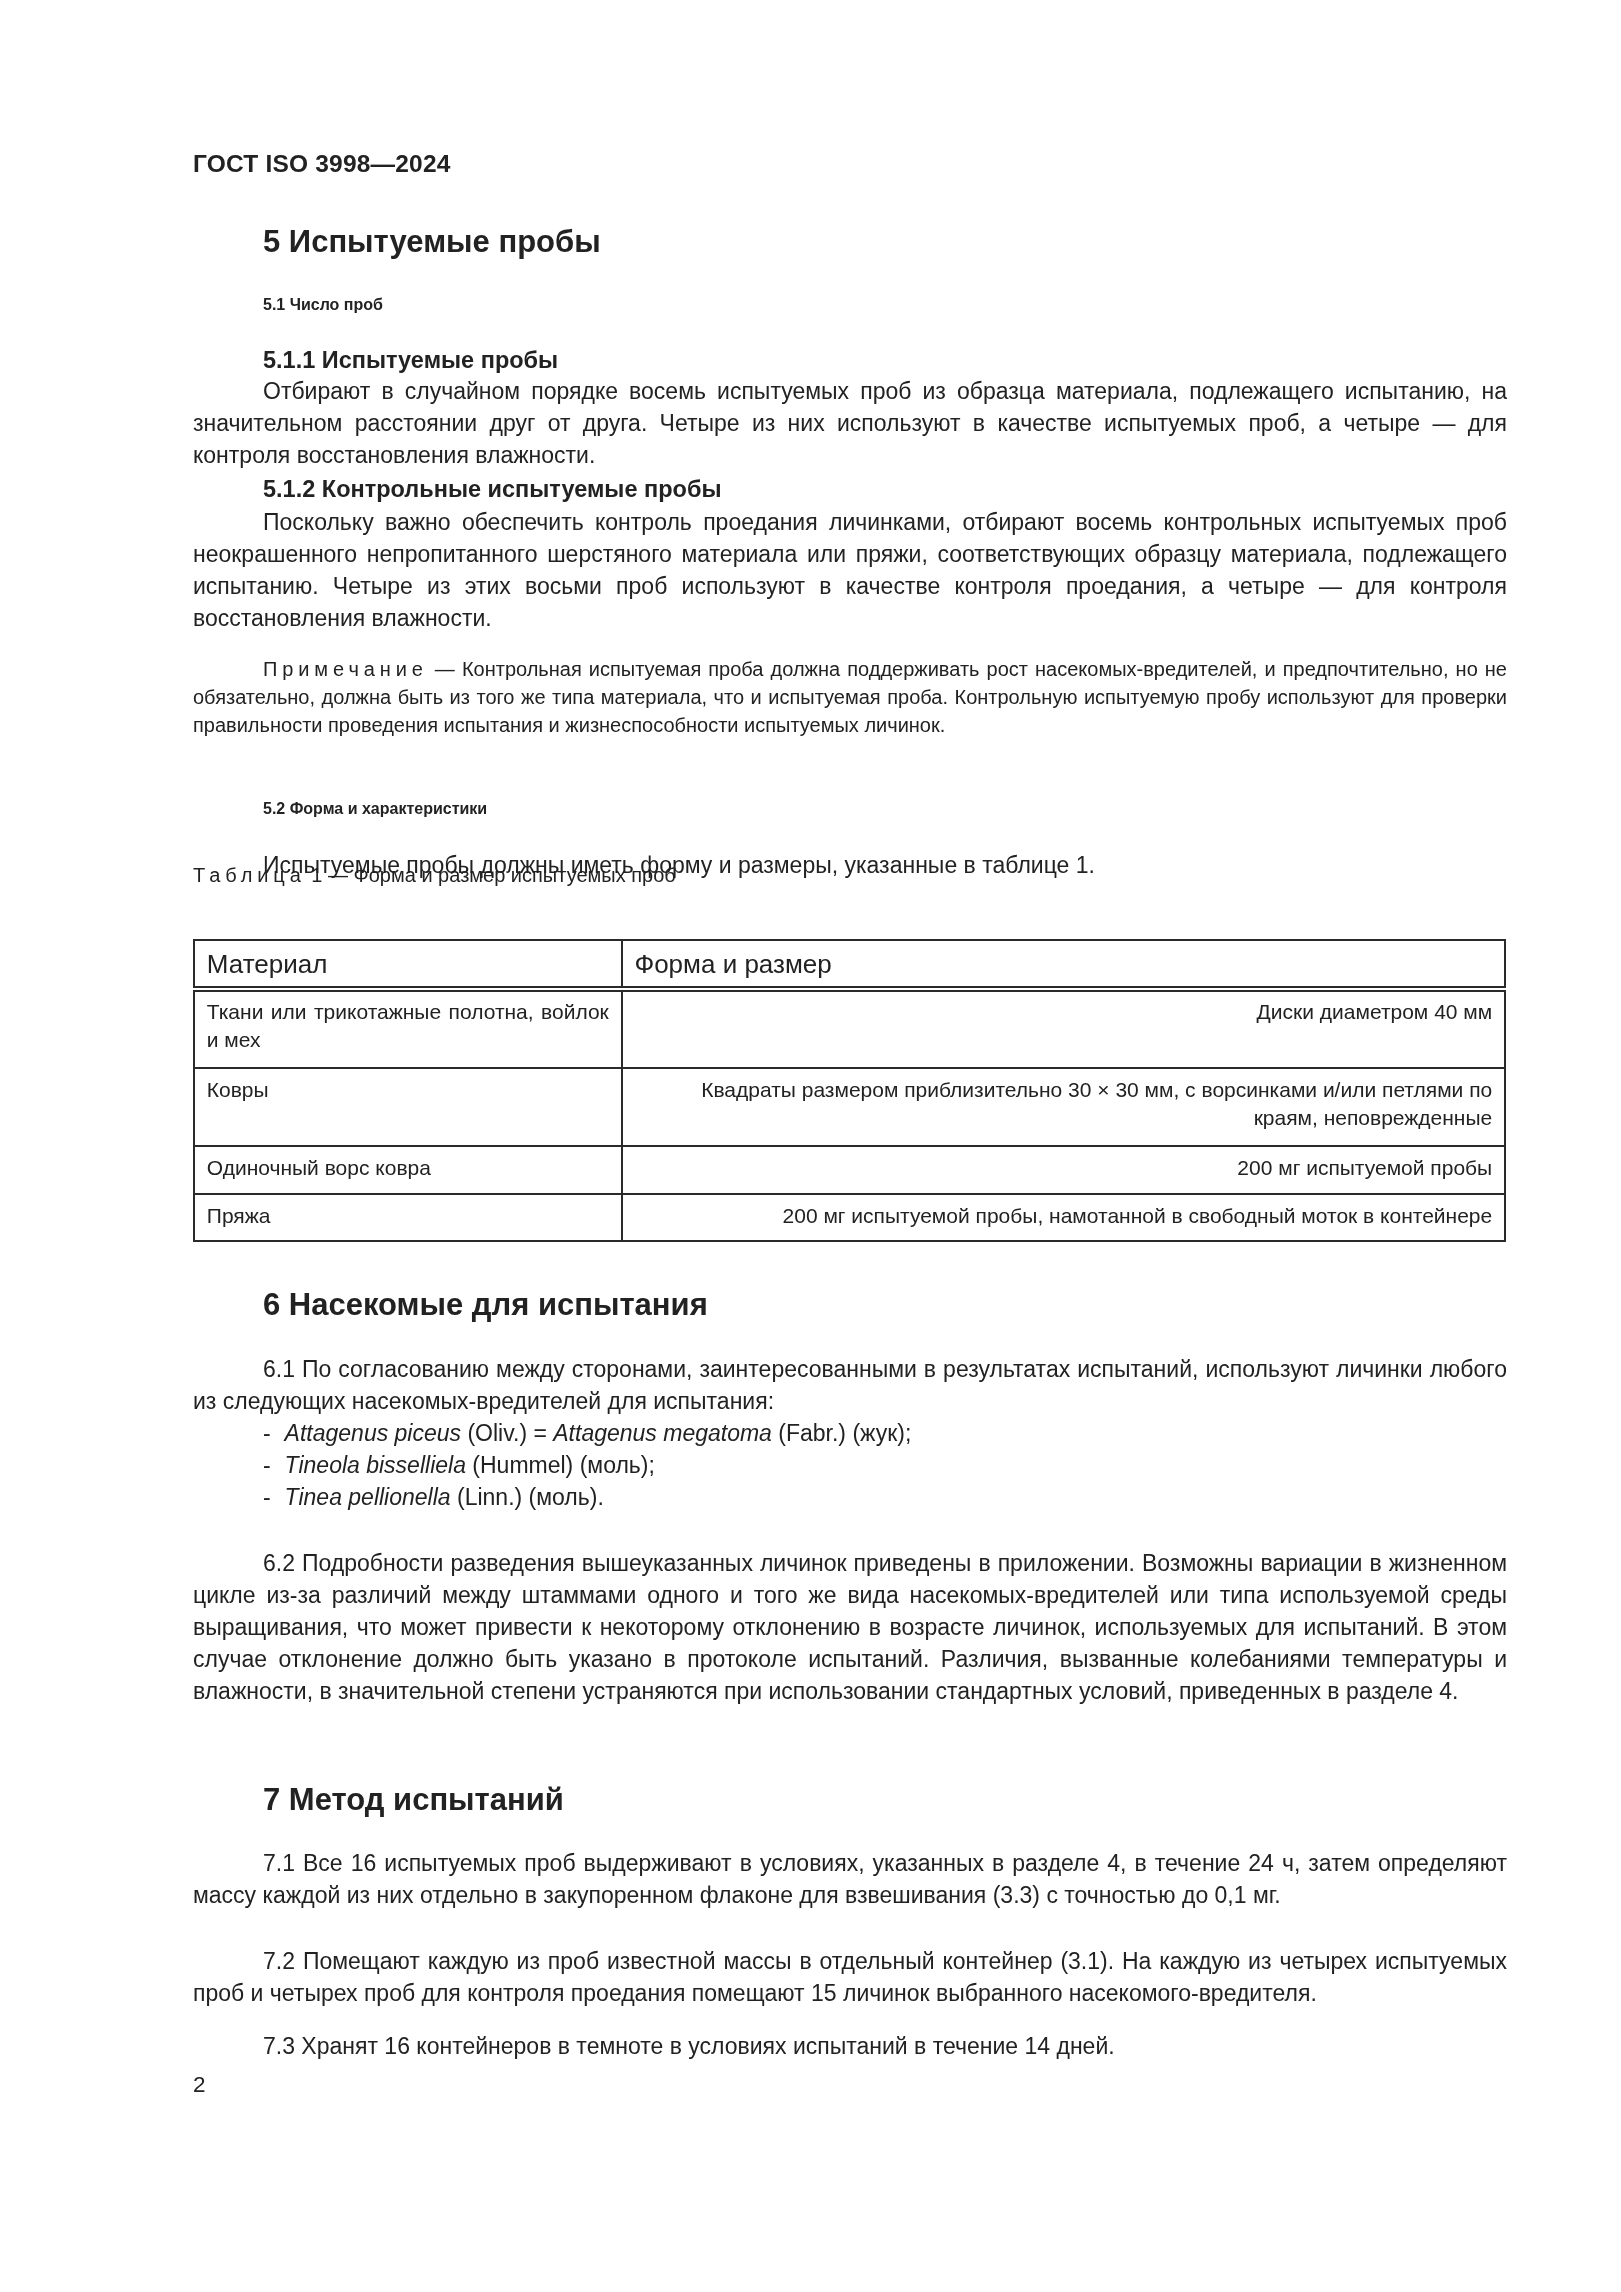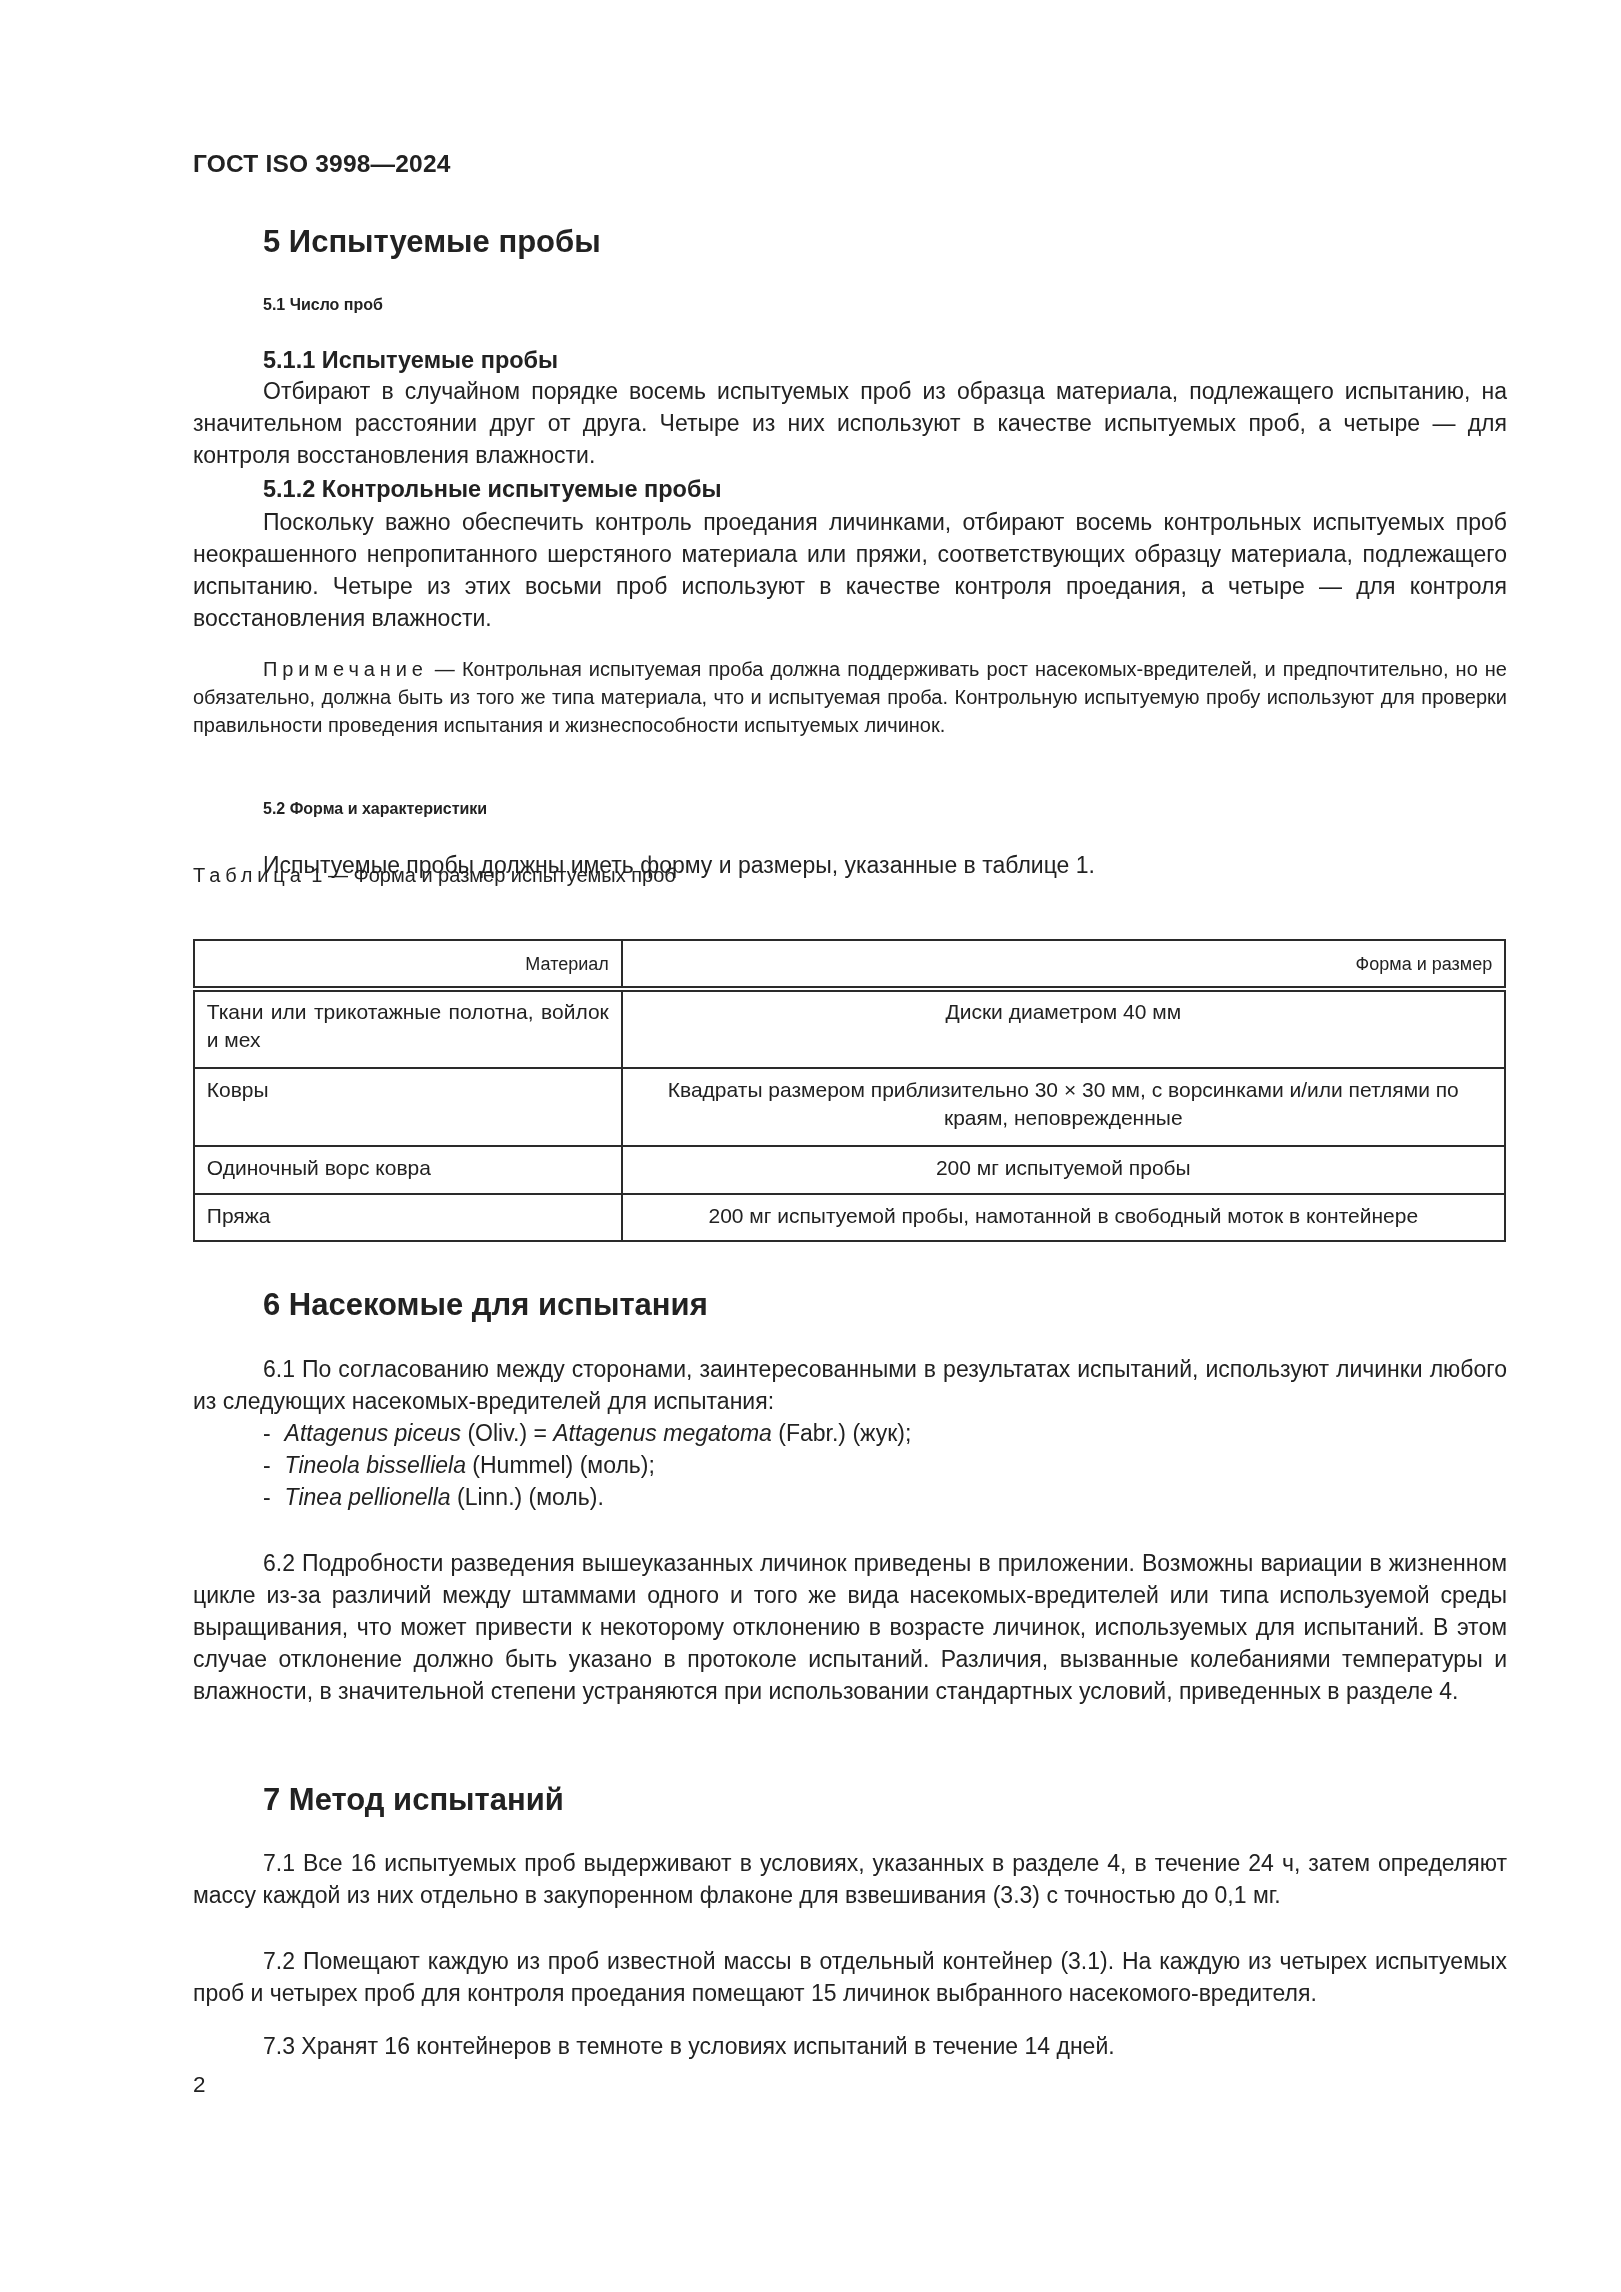--- a/index.html
+++ b/index.html
@@ -17,22 +17,22 @@
   .note-label { letter-spacing: 4.9px; }
   .caption { left: 193px; font-size: 20px; }
   .caption-label { letter-spacing: 4.9px; }
   .list { left: 263px; font-size: 23px; line-height: 32px; }
   .list-item { white-space: nowrap; }
   .list-item .dash { display: inline-block; width: 21.6px; }
   .list-item i { font-style: italic; }
   table.t1 { position: absolute; left: 193px; top: 939px; width: 1313px;
              border-collapse: collapse; font-size: 21px; line-height: 28px; }
   table.t1 td, table.t1 th { border: 2.9px solid #2a2a2a; vertical-align: top;
-             padding: 6.9px 11.8px 7.8px 11.8px; text-align: center; font-weight: normal; }
-  table.t1 th { text-align: right; font-size: 18px; padding: 8.8px 11.8px 7.8px 11.8px;
+             padding: 6.9px 11.8px 7.8px 11.8px; text-align: right; font-weight: normal; }
+  table.t1 th { text-align: left; font-size: 26px; padding: 8.8px 11.8px 7.8px 11.8px;
              border-bottom: 6.9px double #2a2a2a; margin-left: 48px; }
   table.t1 td.c1 { width: 402px; text-align: justify; border-radius: 14px; }
   table.t1 tr.r1 td { height: 61px; }
   table.t1 tr.r2 td { height: 61px; }
   table.t1 tr.r3 td { height: 31px; }
   table.t1 tr.r4 td { height: 31px; }
   .page-num { left: 193px; top: 2072px; font-size: 22.5px; }
 </style>
 </head>
 <body>

